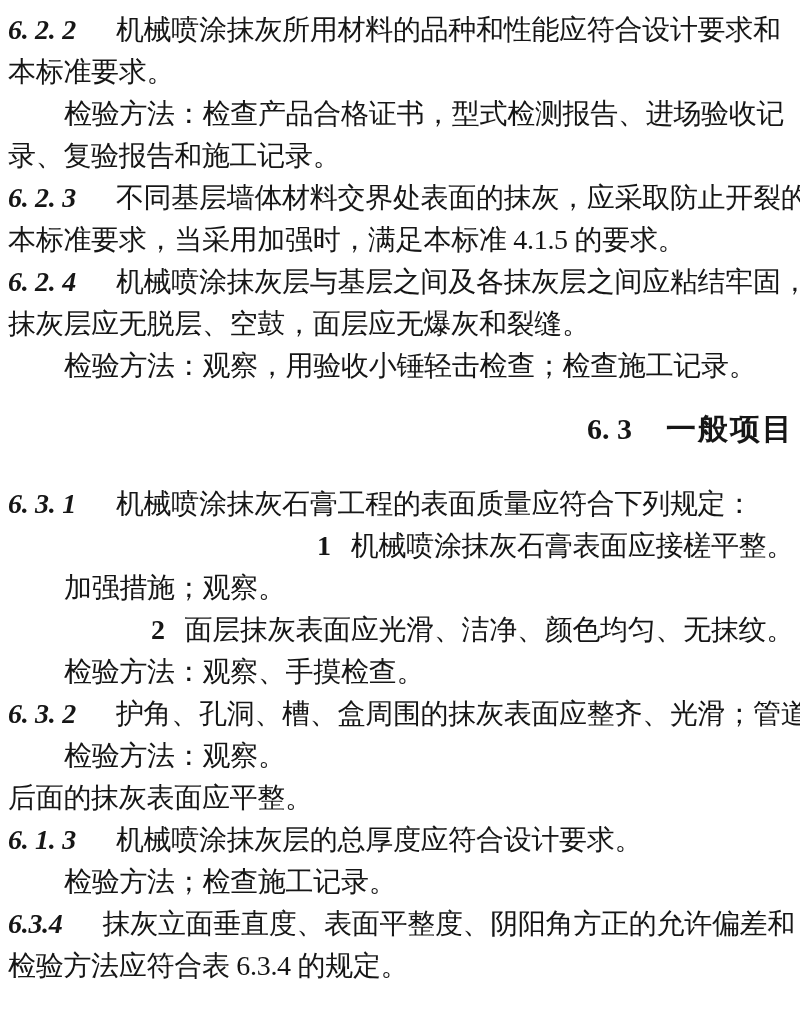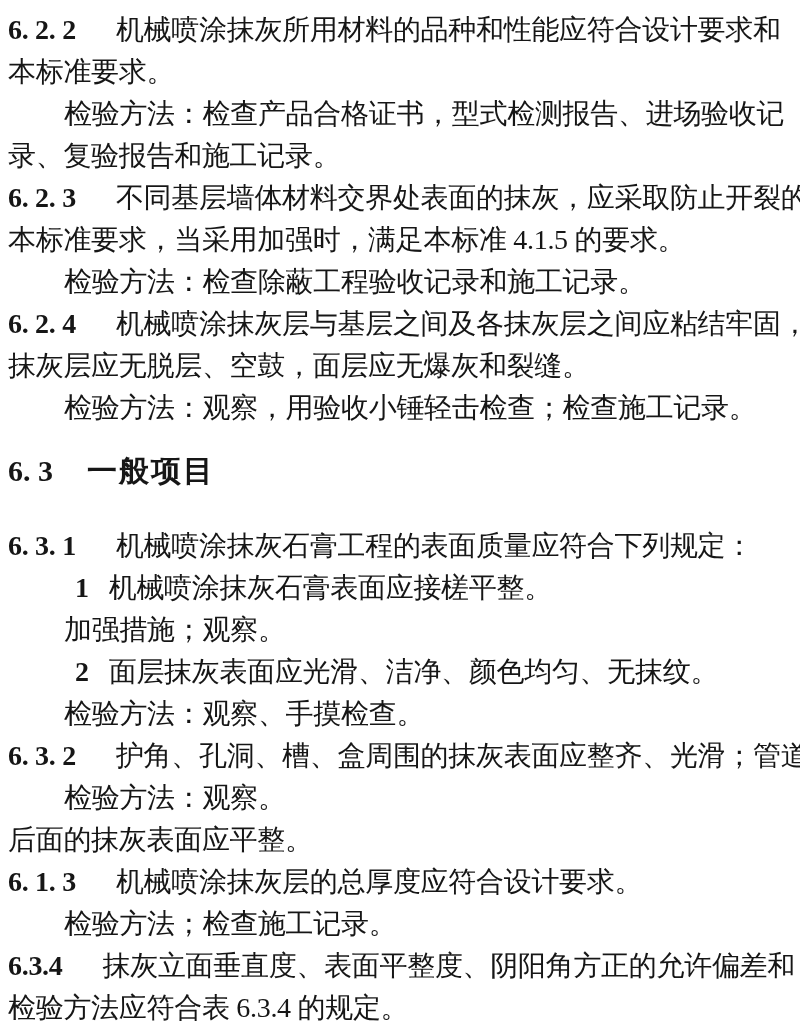--- a/index.html
+++ b/index.html
@@ -23,41 +23,43 @@
   }
   .ln {
     height: 42px;
     line-height: 42px;
     white-space: nowrap;
   }
   
   .num {
     font-weight: bold;
     margin-right: 40px;
+    font-style: italic;
   }
   
   .method {
     padding-left: 56px;
     font-family: Liberation Serif, serif;
   }
   
   .item {
     padding-left: 67px;
+    text-align: right;
   }
   .item-num {
     font-weight: bold;
     margin-right: 20px;
   }
   
   .heading {
     height: 42px;
     line-height: 42px;
     margin-top: 21px;
     margin-bottom: 33px;
-    text-align: left;
+    text-align: right;
     font-weight: bold;
     font-size: 30px;
     letter-spacing: 0;
   }
   .heading .h-title {
     margin-left: 34px;
     letter-spacing: 2px;
   }
 </style>
 </head>
@@ -70,21 +72,20 @@
   <div class="ln"><span>本标准要求。</span></div>
 
   <div class="ln method"><span>检验方法：检查产品合格证书，型式检测报告、进场验收记</span></div>
 
   <div class="ln"><span>录、复验报告和施工记录。</span></div>
 
   <div class="ln"><span class="num">6. 2. 3</span><span>不同基层墙体材料交界处表面的抹灰，应采取防止开裂的</span></div>
 
   <div class="ln"><span>本标准要求，当采用加强时，满足本标准 4.1.5 的要求。</span></div>
 
-  <div class="ln method"><span>检验方法：检查除蔽工程验收记录和施工记录。</span></div>
 
   <div class="ln"><span class="num">6. 2. 4</span><span>机械喷涂抹灰层与基层之间及各抹灰层之间应粘结牢固，</span></div>
 
   <div class="ln"><span>抹灰层应无脱层、空鼓，面层应无爆灰和裂缝。</span></div>
 
   <div class="ln method"><span>检验方法：观察，用验收小锤轻击检查；检查施工记录。</span></div>
 
   <div class="heading"><span class="h-num">6. 3</span><span class="h-title">一般项目</span></div>
 
   <div class="ln"><span class="num">6. 3. 1</span><span>机械喷涂抹灰石膏工程的表面质量应符合下列规定：</span></div>

